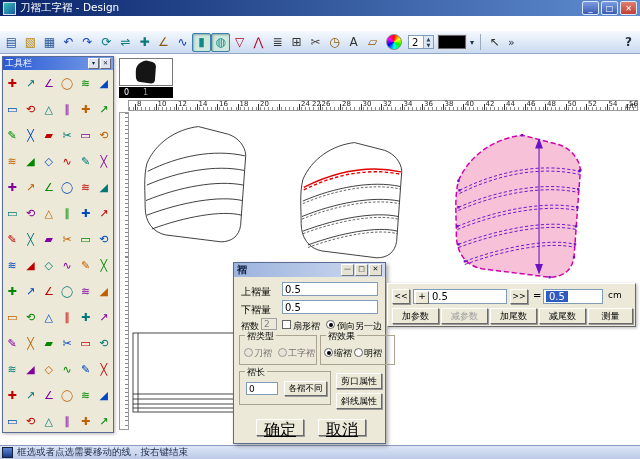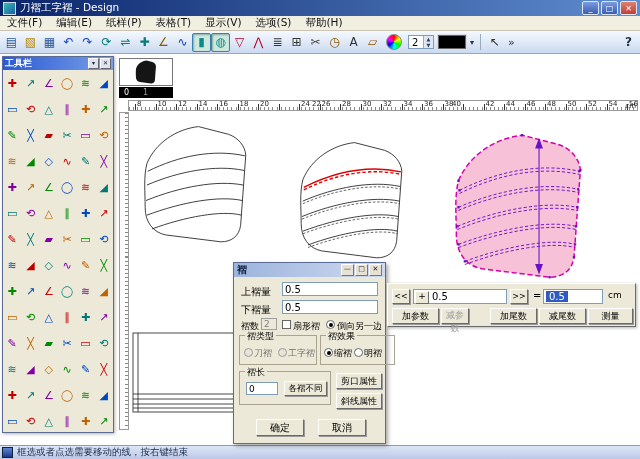--- a/index.html
+++ b/index.html
@@ -55,21 +55,21 @@
   .htick{position:absolute;bottom:0;width:1px;height:6px;background:#333;}
   .hnum{position:absolute;top:0;font-size:7px;color:#222;font-weight:normal;font-style:normal;line-height:7px;}
   .hunit{position:absolute;right:1px;top:1px;font-size:7px;color:#222;}
   .v-ruler{position:absolute;left:119px;top:112px;width:10px;height:318px;background:#fff;border:1px solid #9a9a9a;box-sizing:border-box;
     background-image:repeating-linear-gradient(to bottom,#888 0 1px,transparent 1px 4.1px);
     background-size:3px 100%;background-position:right top;background-repeat:no-repeat;}
 
   
   .toolbox{position:absolute;left:2px;top:56px;width:112px;height:377px;background:#ece9d8;border:1px solid #5a6c94;box-shadow:1px 1px 3px rgba(0,0,0,.3);box-sizing:border-box;}
   .toolbox-title{height:13px;display:flex;align-items:center;background:linear-gradient(90deg,#2a5ad4,#7aa0e8);padding:0 2px;}
-  .toolbox-title .t{flex:1;color:#fff;font-size:9px;font-weight:bold;}
+  .toolbox-title .t{flex:1;color:#fff;font-size:9px;font-weight:normal;}
   .tbx-btn{width:9px;height:9px;margin-left:1px;background:#dfe3ef;border:1px solid;border-color:#fff #667 #667 #fff;font-size:6px;line-height:7px;text-align:center;color:#123;flex:none;}
   .toolbox-grid{display:grid;grid-template-columns:repeat(6,1fr);grid-auto-rows:26px;}
   .tool-cell{display:flex;align-items:center;justify-content:center;font-size:11px;border:1px solid transparent;}
 
   
   .dialog{position:absolute;left:233px;top:262px;width:153px;height:182px;background:#ece9d8;border:1px solid #5a6c94;box-shadow:2px 2px 4px rgba(0,0,0,.35);box-sizing:border-box;z-index:6;}
   .dlg-title{position:absolute;left:0;top:0;right:0;height:14px;background:linear-gradient(90deg,#9db4dd,#cfdaf0);display:flex;align-items:center;padding:0 3px;}
   .dlg-title .t{flex:1;font-size:10px;font-weight:bold;color:#102040;}
   .dlg-btn{width:11px;height:10px;margin-left:1px;background:#e6e3d5;border:1px solid;border-color:#fff #777 #777 #fff;font-size:7px;line-height:8px;text-align:center;color:#222;flex:none;}
   .dl{position:absolute;font-size:10px;color:#000;white-space:nowrap;}
@@ -77,21 +77,21 @@
   .dl.gray{color:#707070;}
   .ti{position:absolute;background:#fff;border:1px solid #7f9db9;font-size:10px;padding:0 2px;box-sizing:border-box;font-family:inherit;}
   .ti.disabled{background:#ece9d8;color:#808080;border-color:#a0a0a0;}
   .fieldset{position:absolute;border:1px solid #a8a48f;box-sizing:border-box;padding-left:12px;}
   .legend{position:absolute;top:-6px;left:5px;background:#ece9d8;font-size:9px;padding:0 2px;color:#000;white-space:nowrap;}
   .radio{position:absolute;width:9px;height:9px;border:1px solid #666;border-radius:50%;background:#fff;box-sizing:border-box;}
   .radio.checked::after{content:"";position:absolute;inset:1.5px;background:#000;border-radius:50%;}
   .radio.disabled{border-color:#9a9a9a;background:#e8e5d8;}
   .checkbox{position:absolute;width:9px;height:9px;border:1px solid #666;background:#fff;box-sizing:border-box;}
   .b{position:absolute;background:#ece9d8;border:1px solid;border-color:#fff #6a6a6a #6a6a6a #fff;box-shadow:1px 1px 0 #9a9a9a;font-size:9px;font-family:inherit;padding:0;color:#000;}
-  .b.big{font-size:10px;}
+  .b.big{font-size:16px;text-decoration:underline;}
   .b.disabled{color:#9a9a9a;}
 
   
   .parambar{position:absolute;left:387px;top:283px;width:249px;height:44px;background:#ece9d8;border:1px solid;border-color:#fff #6a6a6a #6a6a6a #fff;box-shadow:1px 1px 3px rgba(0,0,0,.3);box-sizing:border-box;z-index:6;}
   .pfield{position:absolute;background:#fff;border:1px solid #7f9db9;box-sizing:border-box;font-size:10px;}
   .mini-btn{position:absolute;left:1px;top:1px;width:12px;height:11px;background:#ece9d8;border:1px solid;border-color:#fff #6a6a6a #6a6a6a #fff;font-size:9px;line-height:9px;text-align:center;}
   .step-val{position:absolute;left:18px;top:1px;font-size:10px;}
   .sel-val{position:absolute;left:2px;top:1px;font-size:10px;background:var(--accent-selection,#2f5bc0);color:#fff;padding:0 3px;}
   .plabel{position:absolute;font-size:10px;color:#000;}
 
@@ -106,29 +106,20 @@
 <div id="app">
 
   <div class="titlebar">
     <div class="app-icon"></div>
     <div class="win-title">刀褶工字褶 - Design</div>
     <div class="win-btn">_</div>
     <div class="win-btn">□</div>
     <div class="win-btn close">✕</div>
   </div>
 
-  <div class="menubar">
-    <span class="menu-item">文件(F)</span>
-    <span class="menu-item">编辑(E)</span>
-    <span class="menu-item">纸样(P)</span>
-    <span class="menu-item">表格(T)</span>
-    <span class="menu-item">显示(V)</span>
-    <span class="menu-item">选项(S)</span>
-    <span class="menu-item">帮助(H)</span>
-  </div>
 
   <div class="toolbar">
     <div class="tb-icons">
         <div class="tbtn" style="color: rgb(43, 87, 151);">▤</div>
         <div class="tbtn" style="color: rgb(184, 134, 11);">▧</div>
         <div class="tbtn" style="color: rgb(43, 87, 151);">▦</div>
         <div class="tbtn" style="color: rgb(16, 64, 192);">↶</div>
         <div class="tbtn" style="color: rgb(16, 64, 192);">↷</div>
         <div class="tbtn" style="color: rgb(10, 122, 122);">⟳</div>
         <div class="tbtn" style="color: rgb(10, 122, 122);">⇌</div>
@@ -282,21 +273,21 @@
       <b class="hnum" style="left: 233.5px;">30</b>
       <i class="htick" style="left: 252px;"></i>
       <b class="hnum" style="left: 254px;">32</b>
       <i class="htick" style="left: 272.5px;"></i>
       <b class="hnum" style="left: 274.5px;">34</b>
       <i class="htick" style="left: 293px;"></i>
       <b class="hnum" style="left: 295px;">36</b>
       <i class="htick" style="left: 313.5px;"></i>
       <b class="hnum" style="left: 315.5px;">38</b>
       <i class="htick" style="left: 334px;"></i>
-      <b class="hnum" style="left: 323px;">40</b>
+      <b class="hnum" style="left: 336px;">40</b>
       <i class="htick" style="left: 354.5px;"></i>
       <b class="hnum" style="left: 356.5px;">42</b>
       <i class="htick" style="left: 375px;"></i>
       <b class="hnum" style="left: 377px;">44</b>
       <i class="htick" style="left: 395.5px;"></i>
       <b class="hnum" style="left: 397.5px;">46</b>
       <i class="htick" style="left: 416px;"></i>
       <b class="hnum" style="left: 418px;">48</b>
       <i class="htick" style="left: 436.5px;"></i>
       <b class="hnum" style="left: 438.5px;">50</b>
@@ -460,21 +451,21 @@
       <span class="step-val">0.5</span>
     </div>
     <button class="b" style="left:122px;top:5px;width:18px;height:15px;font-size:8px">&gt;&gt;</button>
     <span class="plabel" style="left:145px;top:6px">=</span>
     <div class="pfield" style="left:155px;top:5px;width:60px;height:15px">
       <span class="sel-val">0.5</span>
     </div>
     <span class="plabel" style="left:220px;top:6px;font-size:9px">cm</span>
 
     <button class="b" style="left:4px;top:24px;width:47px;height:16px">加参数</button>
-    <button class="b disabled" style="left:53px;top:24px;width:28px;height:16px">减参数</button>
+    <button class="b disabled" style="left:53px;top:24px;width:47px;height:16px">减参数</button>
     <button class="b" style="left:102px;top:24px;width:47px;height:16px">加尾数</button>
     <button class="b" style="left:151px;top:24px;width:47px;height:16px">减尾数</button>
     <button class="b" style="left:200px;top:24px;width:45px;height:16px">测量</button>
   </div>
 
   <div class="statusbar">
     <span class="status-icon"></span>
     <span class="status-text">框选或者点选需要移动的线，按右键结束</span>
   </div>
 

